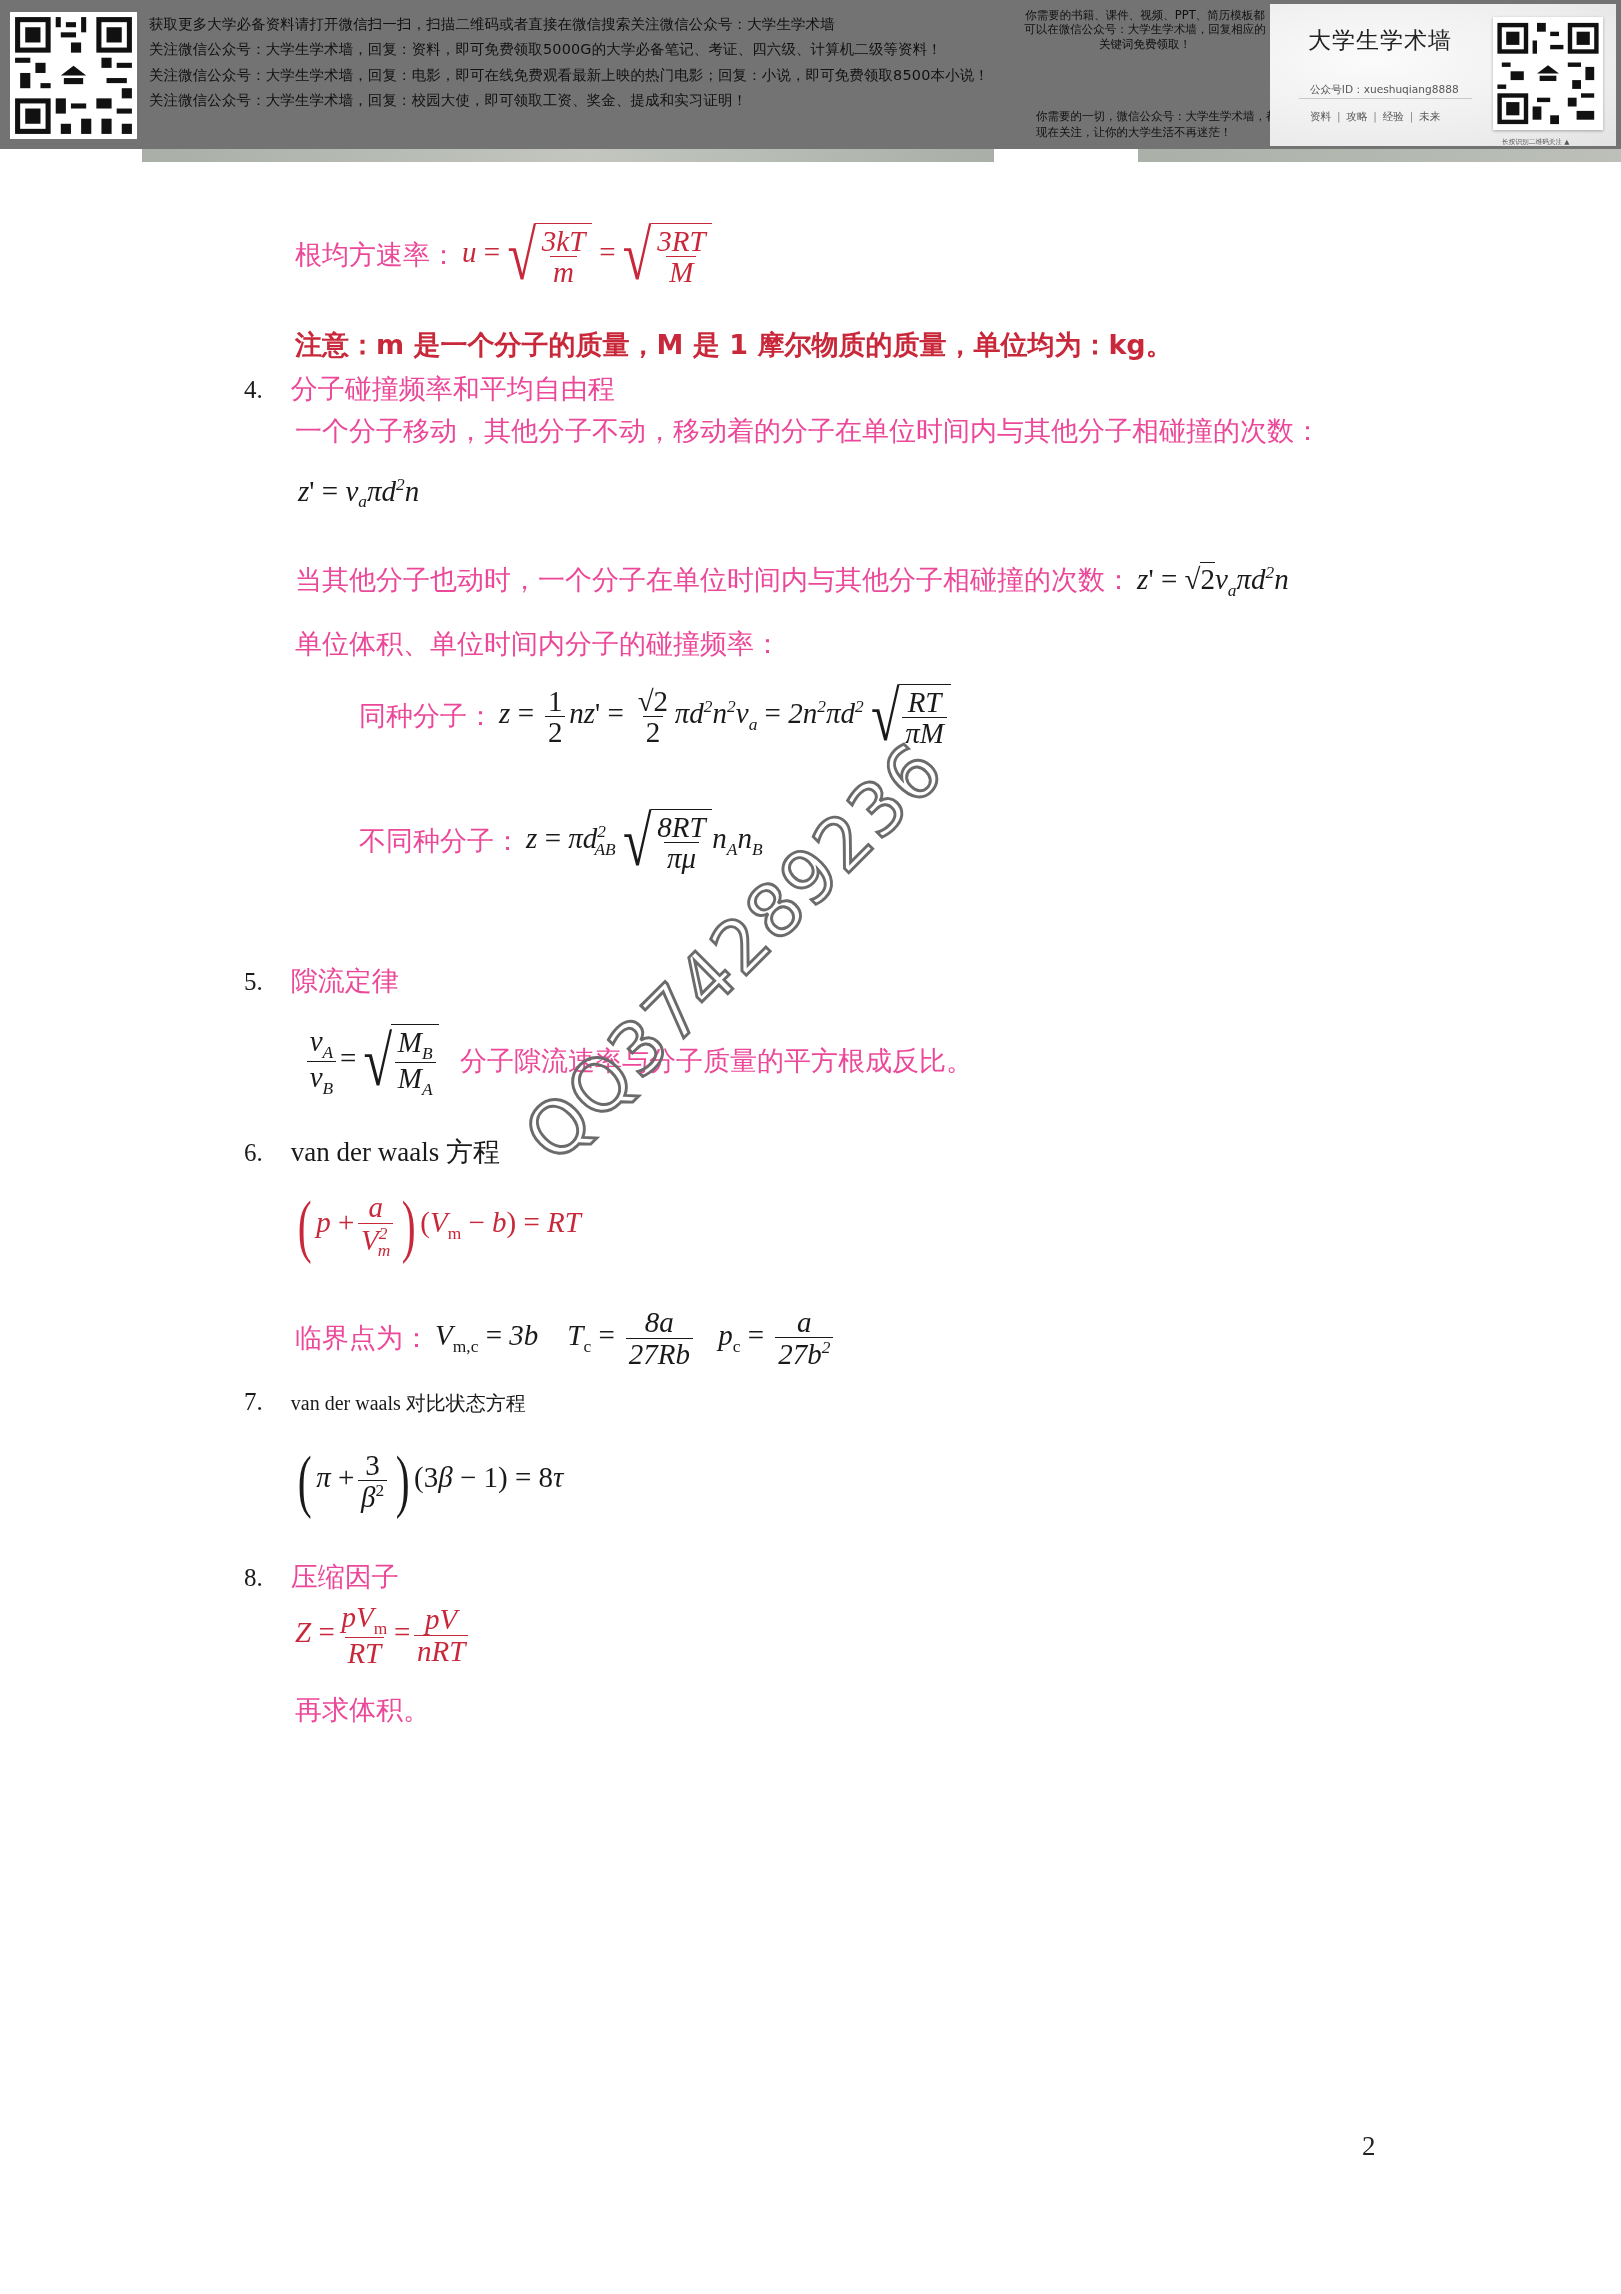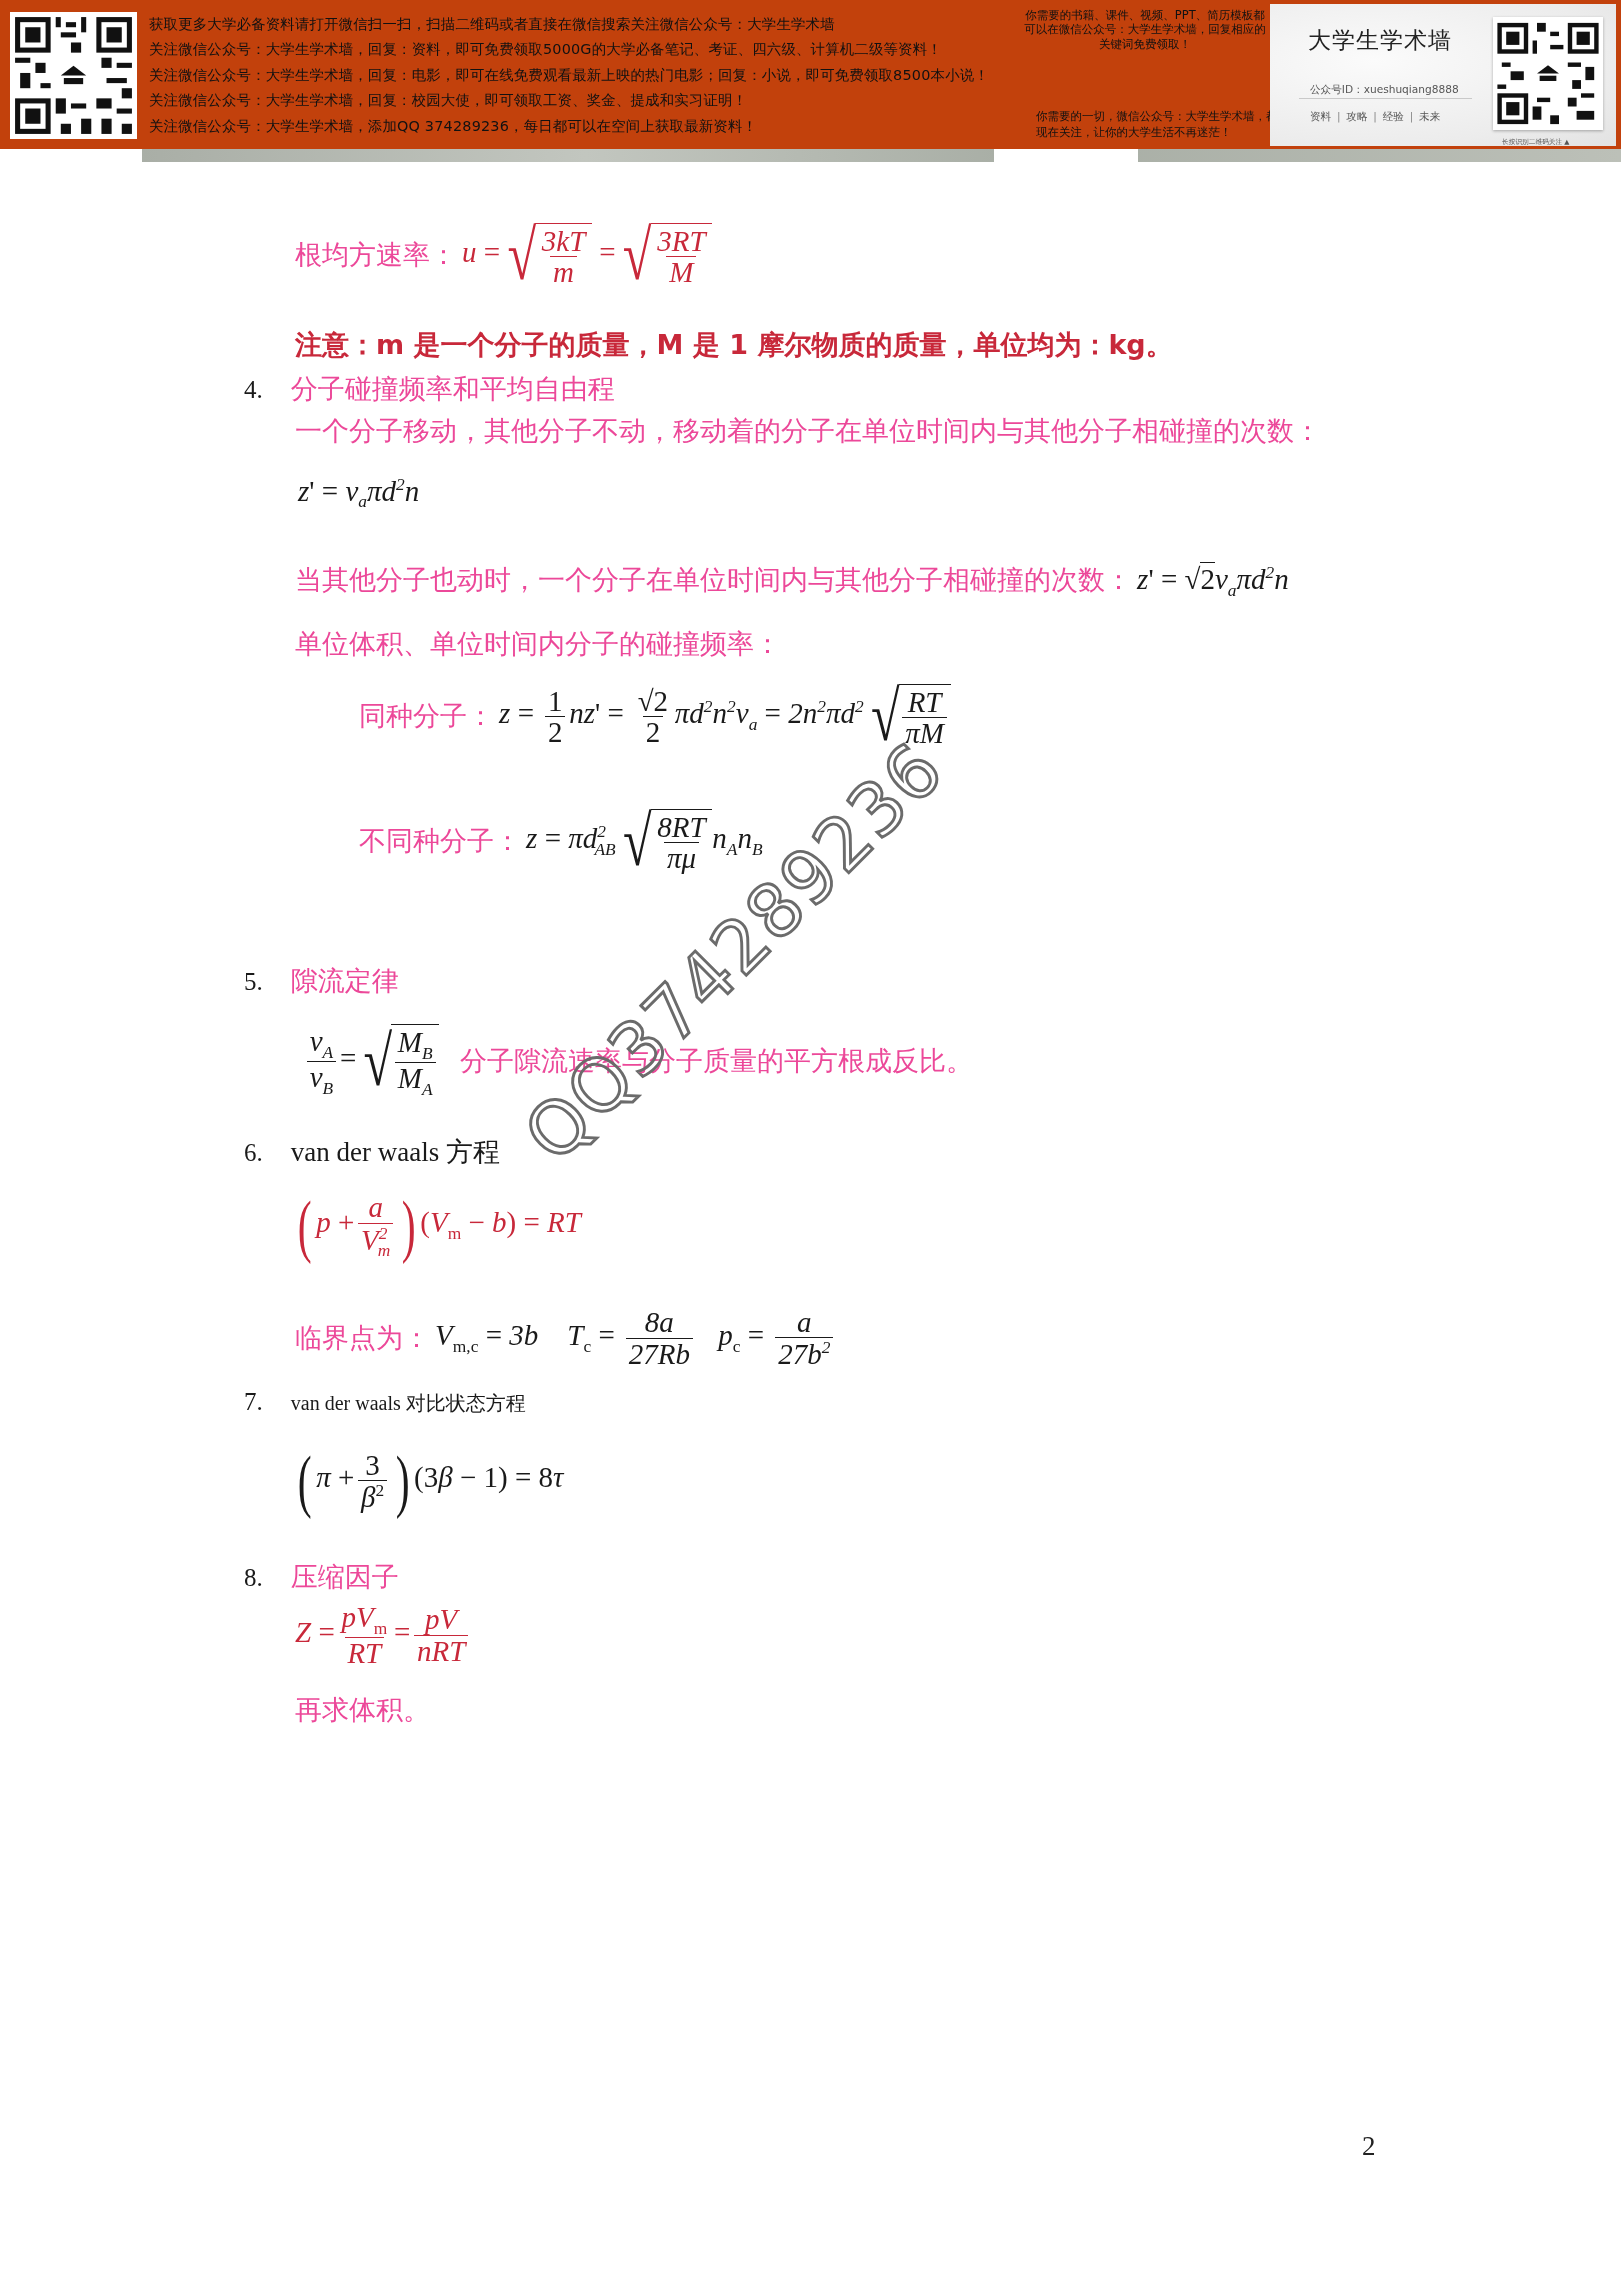--- a/index.html
+++ b/index.html
@@ -1,20 +1,20 @@
 <!DOCTYPE html>
 <html><head>
 <meta charset="utf-8">
 <style>
   html, body { margin:0; padding:0; }
   body { width:1622px; height:2294px; position:relative; background:#ffffff; overflow:hidden;
          font-family:"DejaVu Sans","Liberation Sans",sans-serif; color:#1a1a1a; }
 
   
-  .banner { position:absolute; left:0; top:0; width:1622px; height:149px; background:#c2410c; }
+  .banner { position:absolute; left:0; top:0; width:1622px; height:149px; background:#737373; }
   .banner-strip { position:absolute; left:142px; top:149px; width:1479px; height:13.4px;
                   background:linear-gradient(90deg,#a9aea6,#c2c6bf 30%,#a7ada4 60%,#bcc0b8); }
   .banner-strip-gap { position:absolute; left:994px; top:149px; width:144px; height:13.4px; background:#fff; }
   .qr { position:absolute; background:#fff; }
   .qr svg { display:block; width:100%; height:100%; }
   .qr-left { left:9.6px; top:11.5px; width:127px; height:127px; }
   .banner-lines { position:absolute; left:149px; top:11.5px; }
   .banner-line { font-size:14.4px; line-height:25.5px; white-space:nowrap; color:#111; letter-spacing:0.2px; }
   .note-top { position:absolute; left:1020px; top:7.7px; width:250px; font-size:11.5px; line-height:14.4px; color:#111;text-align:center; }
   .note-bottom { position:absolute; left:992px; top:108px; width:288px; font-size:11.5px; line-height:16.3px; color:#111;margin-left:44px; }
@@ -92,21 +92,20 @@
           <rect x="10.6" y="13" width="3.8" height="1.2"></rect>
       </g>
     </svg>
   </div>
 
   <div class="banner-lines">
     <div class="banner-line">获取更多大学必备资料请打开微信扫一扫，扫描二维码或者直接在微信搜索关注微信公众号：大学生学术墙</div>
     <div class="banner-line">关注微信公众号：大学生学术墙，回复：资料，即可免费领取5000G的大学必备笔记、考证、四六级、计算机二级等资料！</div>
     <div class="banner-line">关注微信公众号：大学生学术墙，回复：电影，即可在线免费观看最新上映的热门电影；回复：小说，即可免费领取8500本小说！</div>
     <div class="banner-line">关注微信公众号：大学生学术墙，回复：校园大使，即可领取工资、奖金、提成和实习证明！</div>
-    <div class="banner-line">关注微信公众号：大学生学术墙，添加QQ 374289236，每日都可以在空间上获取最新资料！</div>
   </div>
 
   <div class="note-top">你需要的书籍、课件、视频、PPT、简历模板都可以在微信公众号：大学生学术墙，回复相应的关键词免费领取！</div>
   <div class="note-bottom">
     <div>你需要的一切，微信公众号：大学生学术墙，都有！</div>
     <div>现在关注，让你的大学生活不再迷茫！</div>
   </div>
 
   <div class="card">
     <div class="card-title">大学生学术墙</div>

